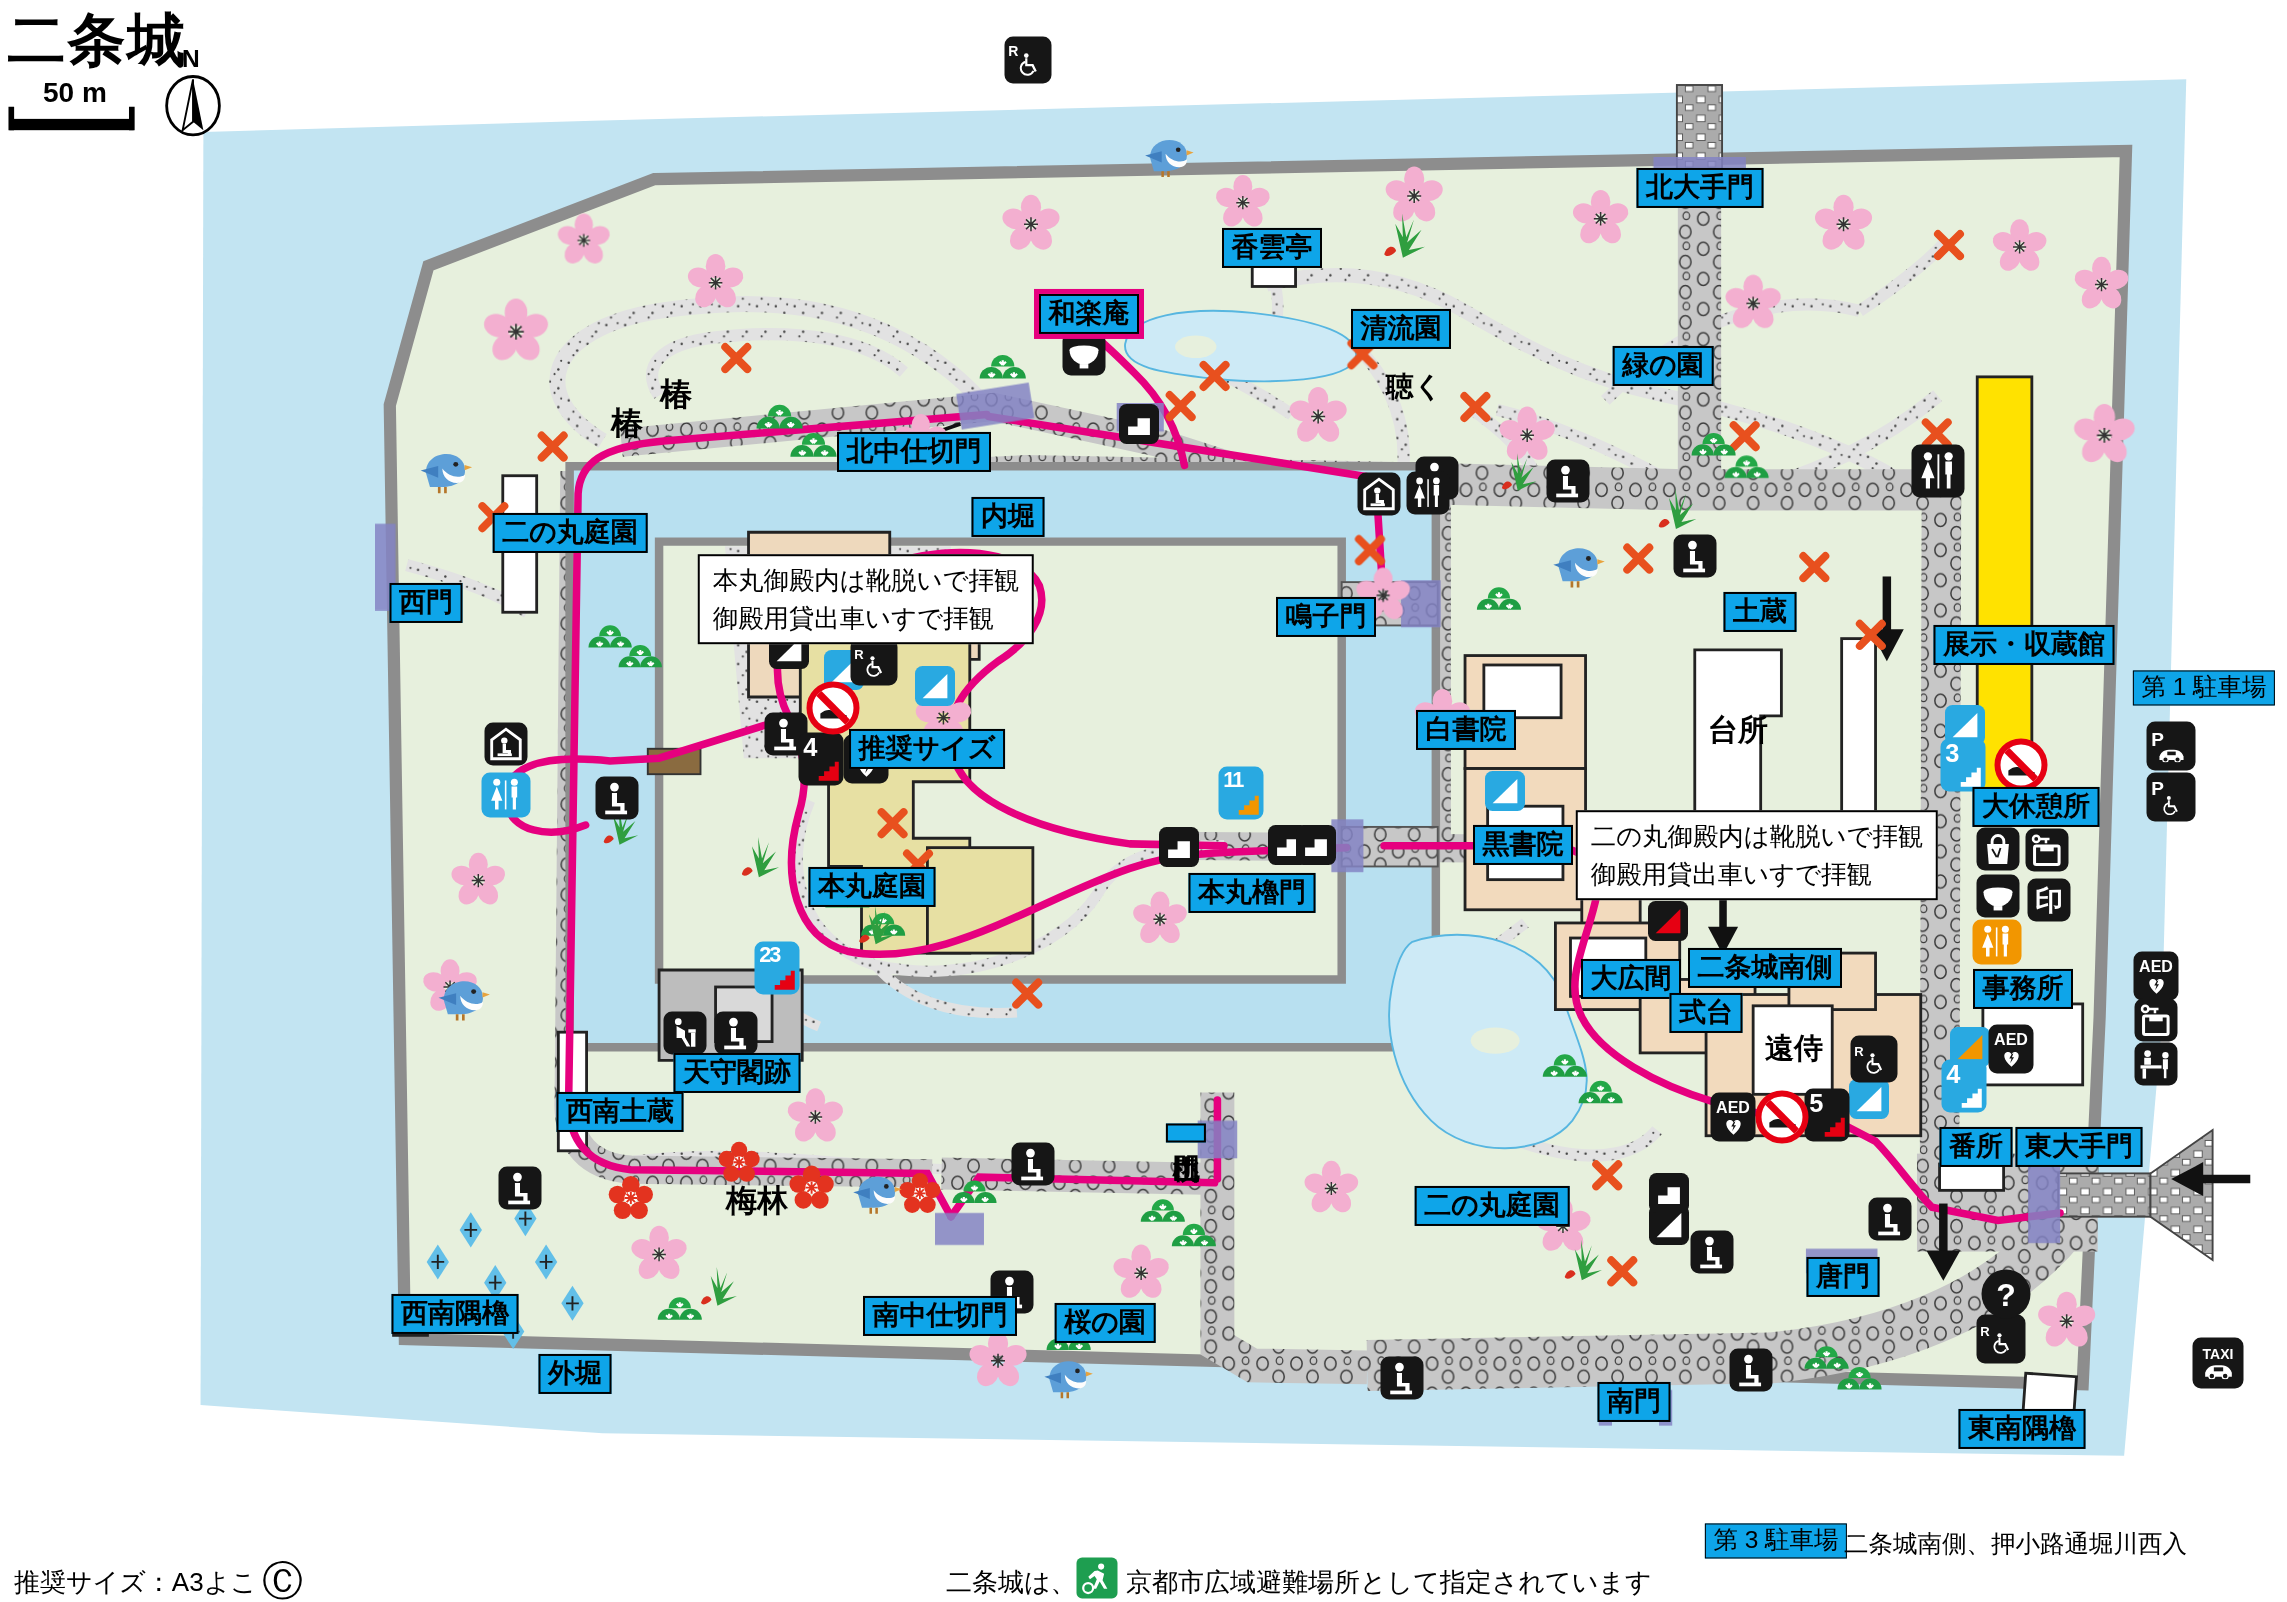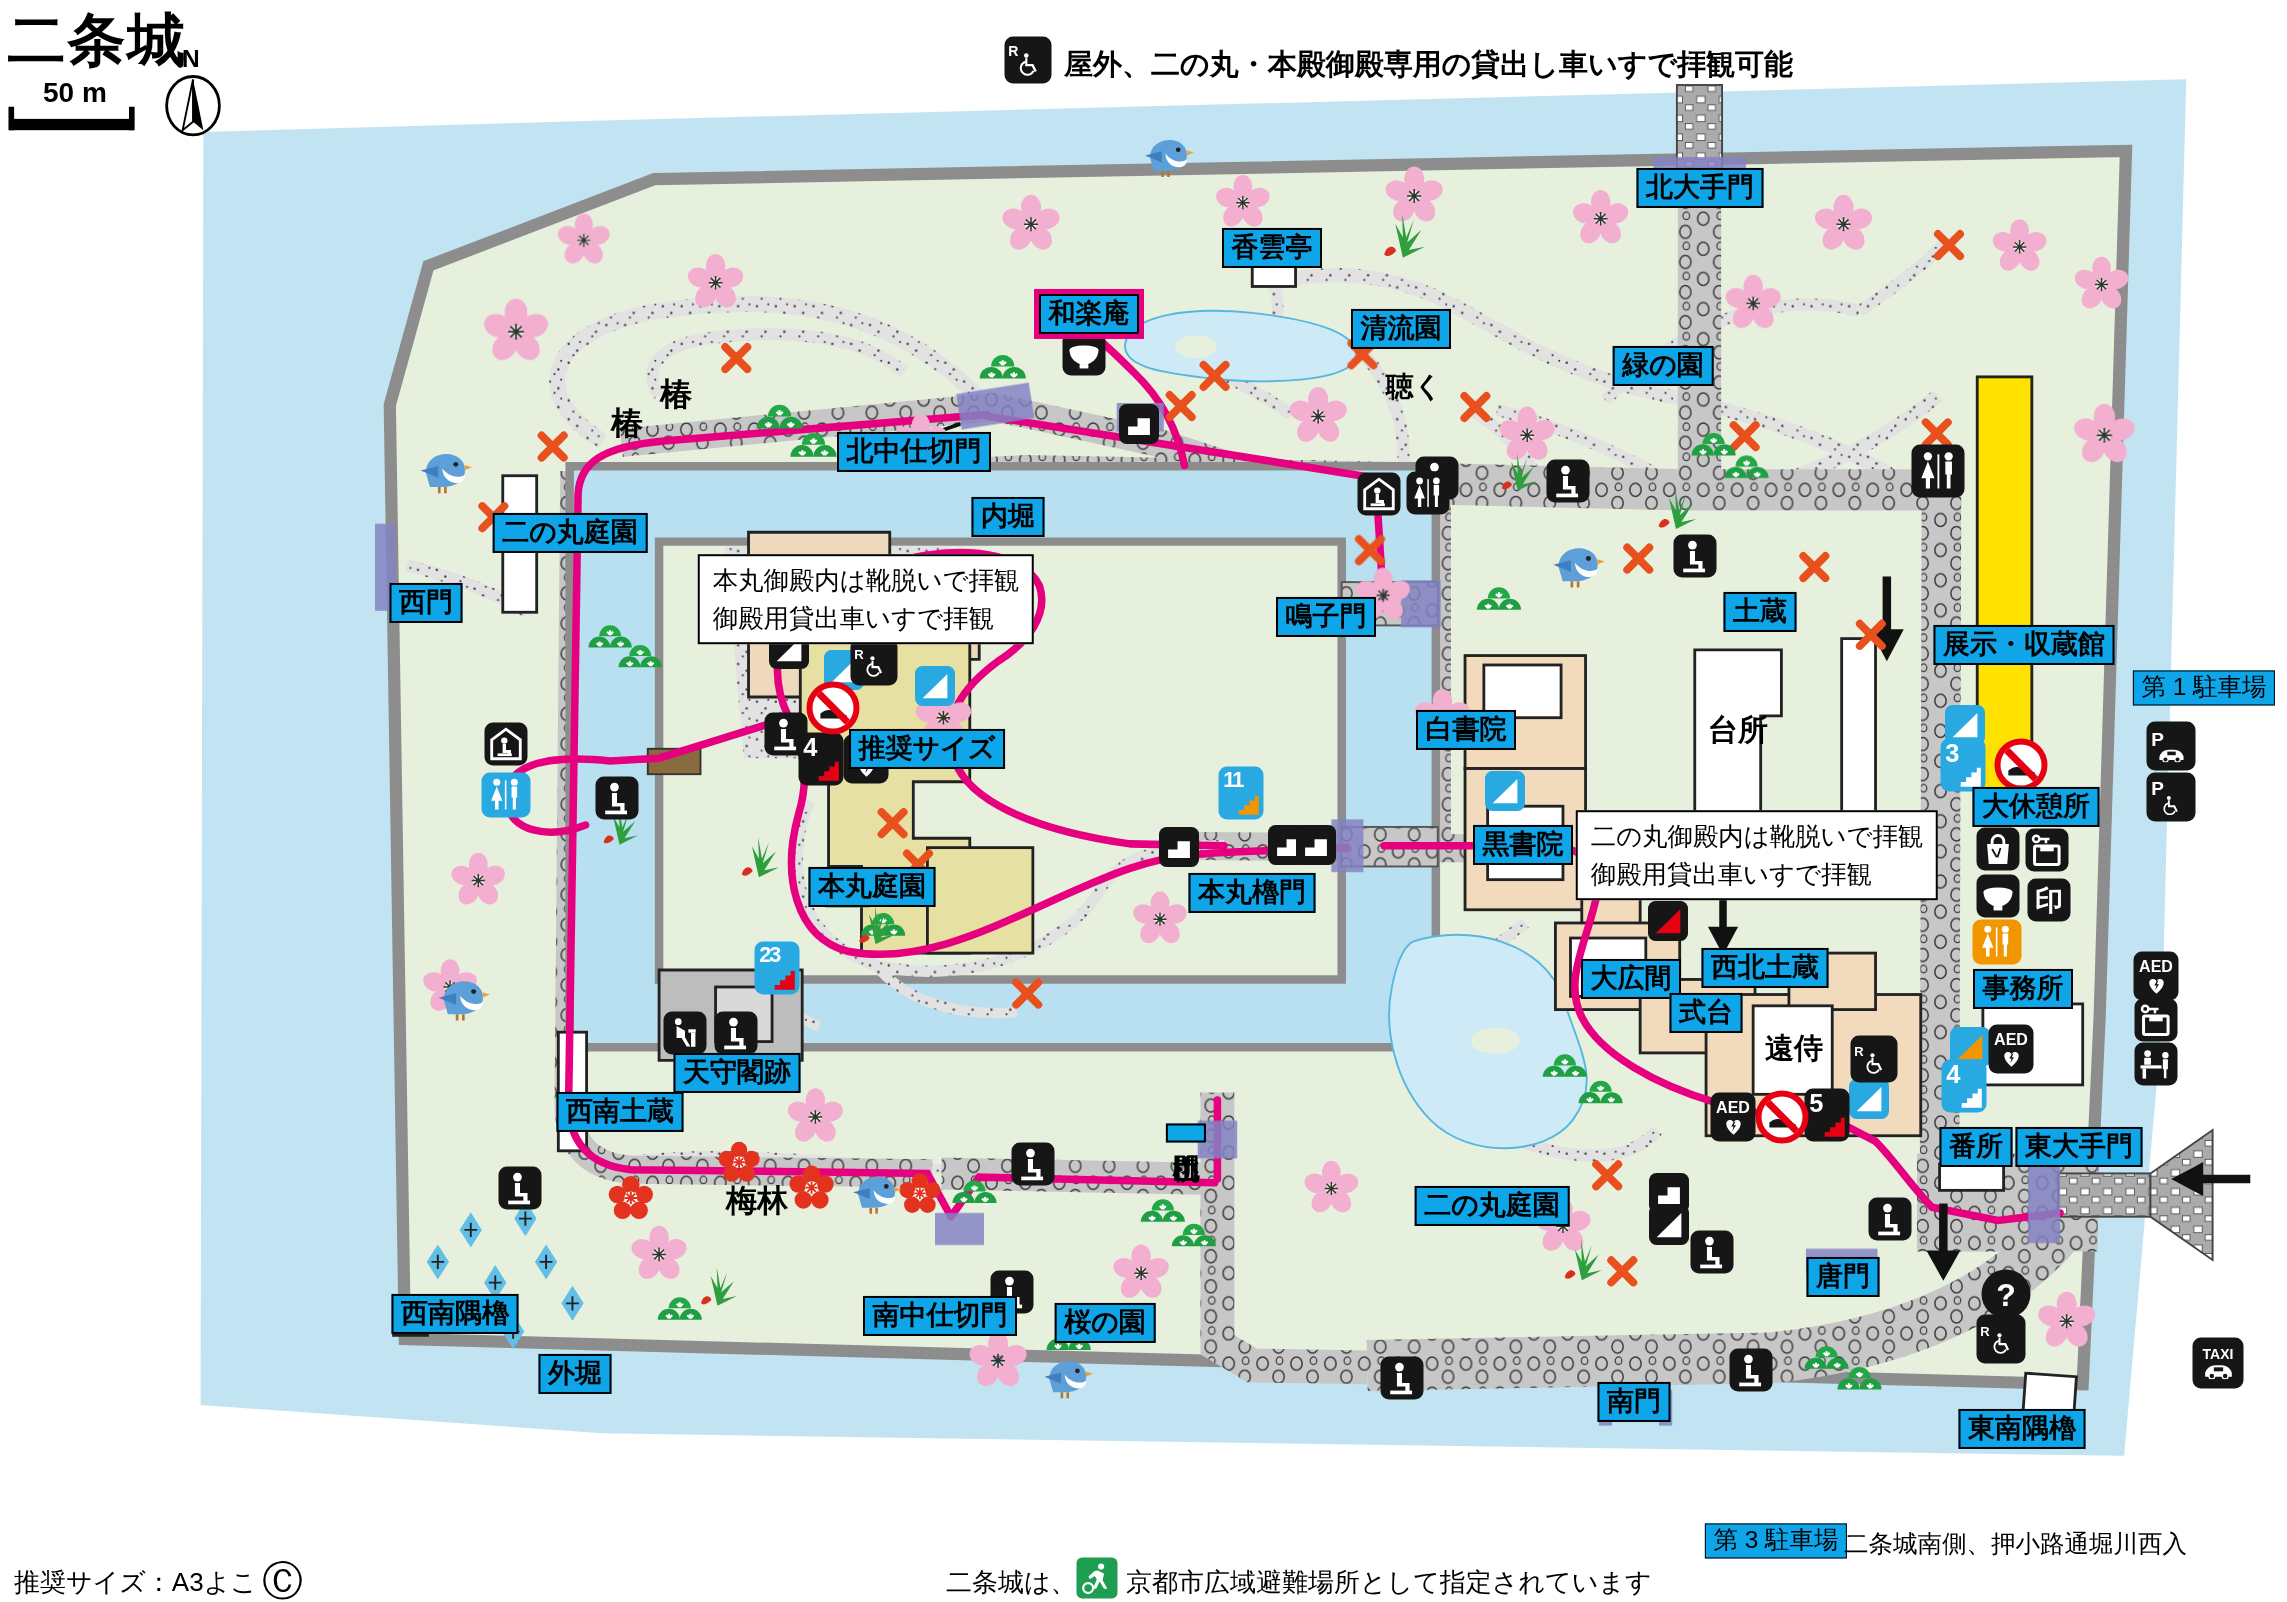--- a/index.html
+++ b/index.html
@@ -456,21 +456,20 @@
 
 <div class="title">二条城</div>
 <div class="scaletxt">50 m</div>
 <div class="hdr" style="left:182px;top:45px;font-size:24.5px;font-weight:700;z-index:40">N</div>
 <div class="ic txt" style="left:1028px;top:60px;width:47px;height:47px">
   <span class="t" style="font-size:14px;align-self:flex-start;margin-left:3.8px">R</span>
   <svg style="width:28px;height:24.5px;margin-top:-5.6px" viewBox="0 0 30 26" width="28" height="24.5">
         <use href="#s-wc"></use>
       </svg>
 </div>
-<div class="hnote">屋外、二の丸・本殿御殿専用の貸出し車いすで拝観可能</div>
 
 <div class="lbl" style="left:1700px;top:188px">北大手門</div>
 <div class="lbl" style="left:1272px;top:248px">香雲亭</div>
 <div class="lbl pinkb" style="left:1089px;top:314px">和楽庵</div>
 <div class="lbl" style="left:1401px;top:329px">清流園</div>
 <div class="lbl" style="left:1663px;top:366px">緑の園</div>
 <div class="lbl plain" style="left:1414px;top:388px;font-size:28px">聴く</div>
 <div class="lbl plain" style="left:676px;top:395px;font-size:32px">椿</div>
 <div class="lbl plain" style="left:627px;top:424px;font-size:32px">椿</div>
 <div class="lbl" style="left:914px;top:452px">北中仕切門</div>
@@ -481,21 +480,21 @@
 <div class="lbl" style="left:1760px;top:612px">土蔵</div>
 <div class="lbl" style="left:2024px;top:645px">展示・収蔵館</div>
 <div class="lbl thin sm" style="left:2204px;top:688px">第 1 駐車場</div>
 <div class="lbl" style="left:927px;top:749px">推奨サイズ</div>
 <div class="lbl" style="left:872px;top:887px">本丸庭園</div>
 <div class="lbl" style="left:1252px;top:893px">本丸櫓門</div>
 <div class="lbl" style="left:1466px;top:730px">白書院</div>
 <div class="lbl" style="left:1523px;top:845px">黒書院</div>
 <div class="lbl plain" style="left:1738px;top:731px;font-size:30px">台所</div>
 <div class="lbl" style="left:1631px;top:979px">大広間</div>
-<div class="lbl" style="left:1765px;top:968px">西北土蔵</div>
+<div class="lbl" style="left:1765px;top:968px">二条城南側</div>
 <div class="lbl" style="left:1706px;top:1013px">式台</div>
 <div class="lbl plain" style="left:1794px;top:1049px;font-size:29px">遠侍</div>
 <div class="lbl" style="left:2036px;top:807px">大休憩所</div>
 <div class="lbl" style="left:2023px;top:989px">事務所</div>
 <div class="lbl" style="left:1976px;top:1147px">番所</div>
 <div class="lbl" style="left:2079px;top:1147px">東大手門</div>
 <div class="lbl" style="left:1843px;top:1277px">唐門</div>
 <div class="lbl" style="left:737px;top:1073px">天守閣跡</div>
 <div class="lbl" style="left:620px;top:1112px">西南土蔵</div>
 <div class="lbl vert" style="left:1186px;top:1133px">桃山門</div>

